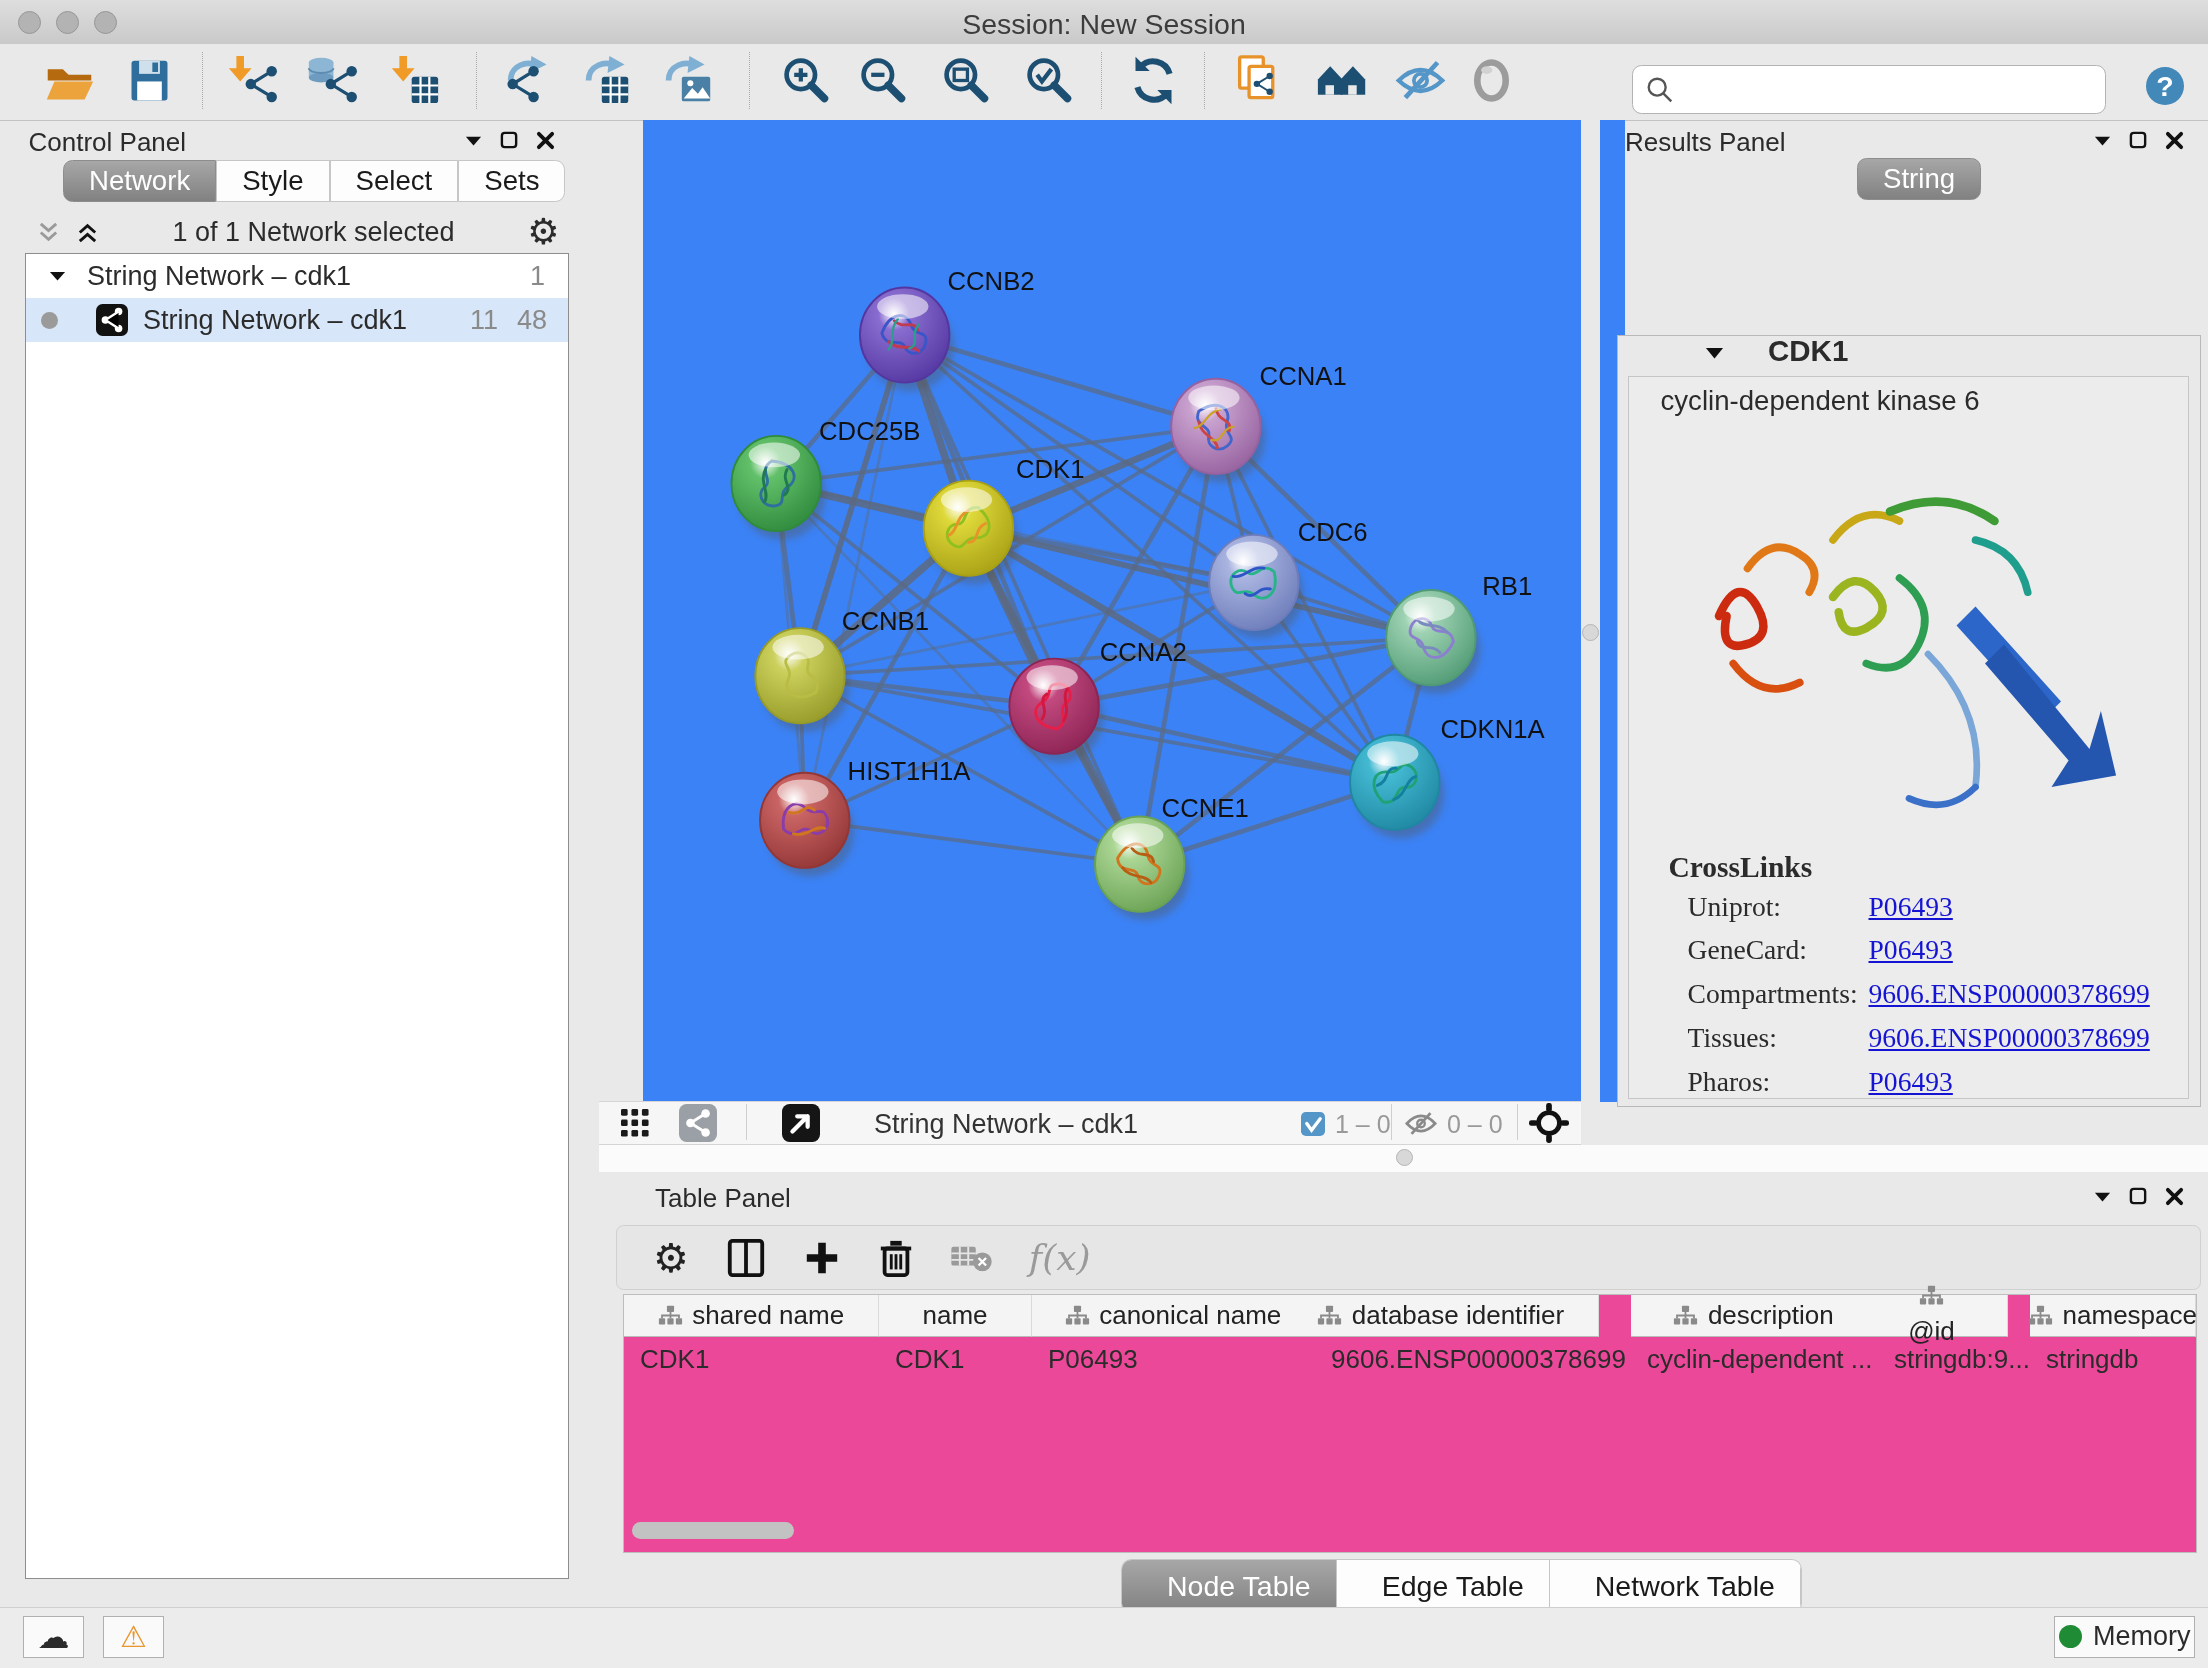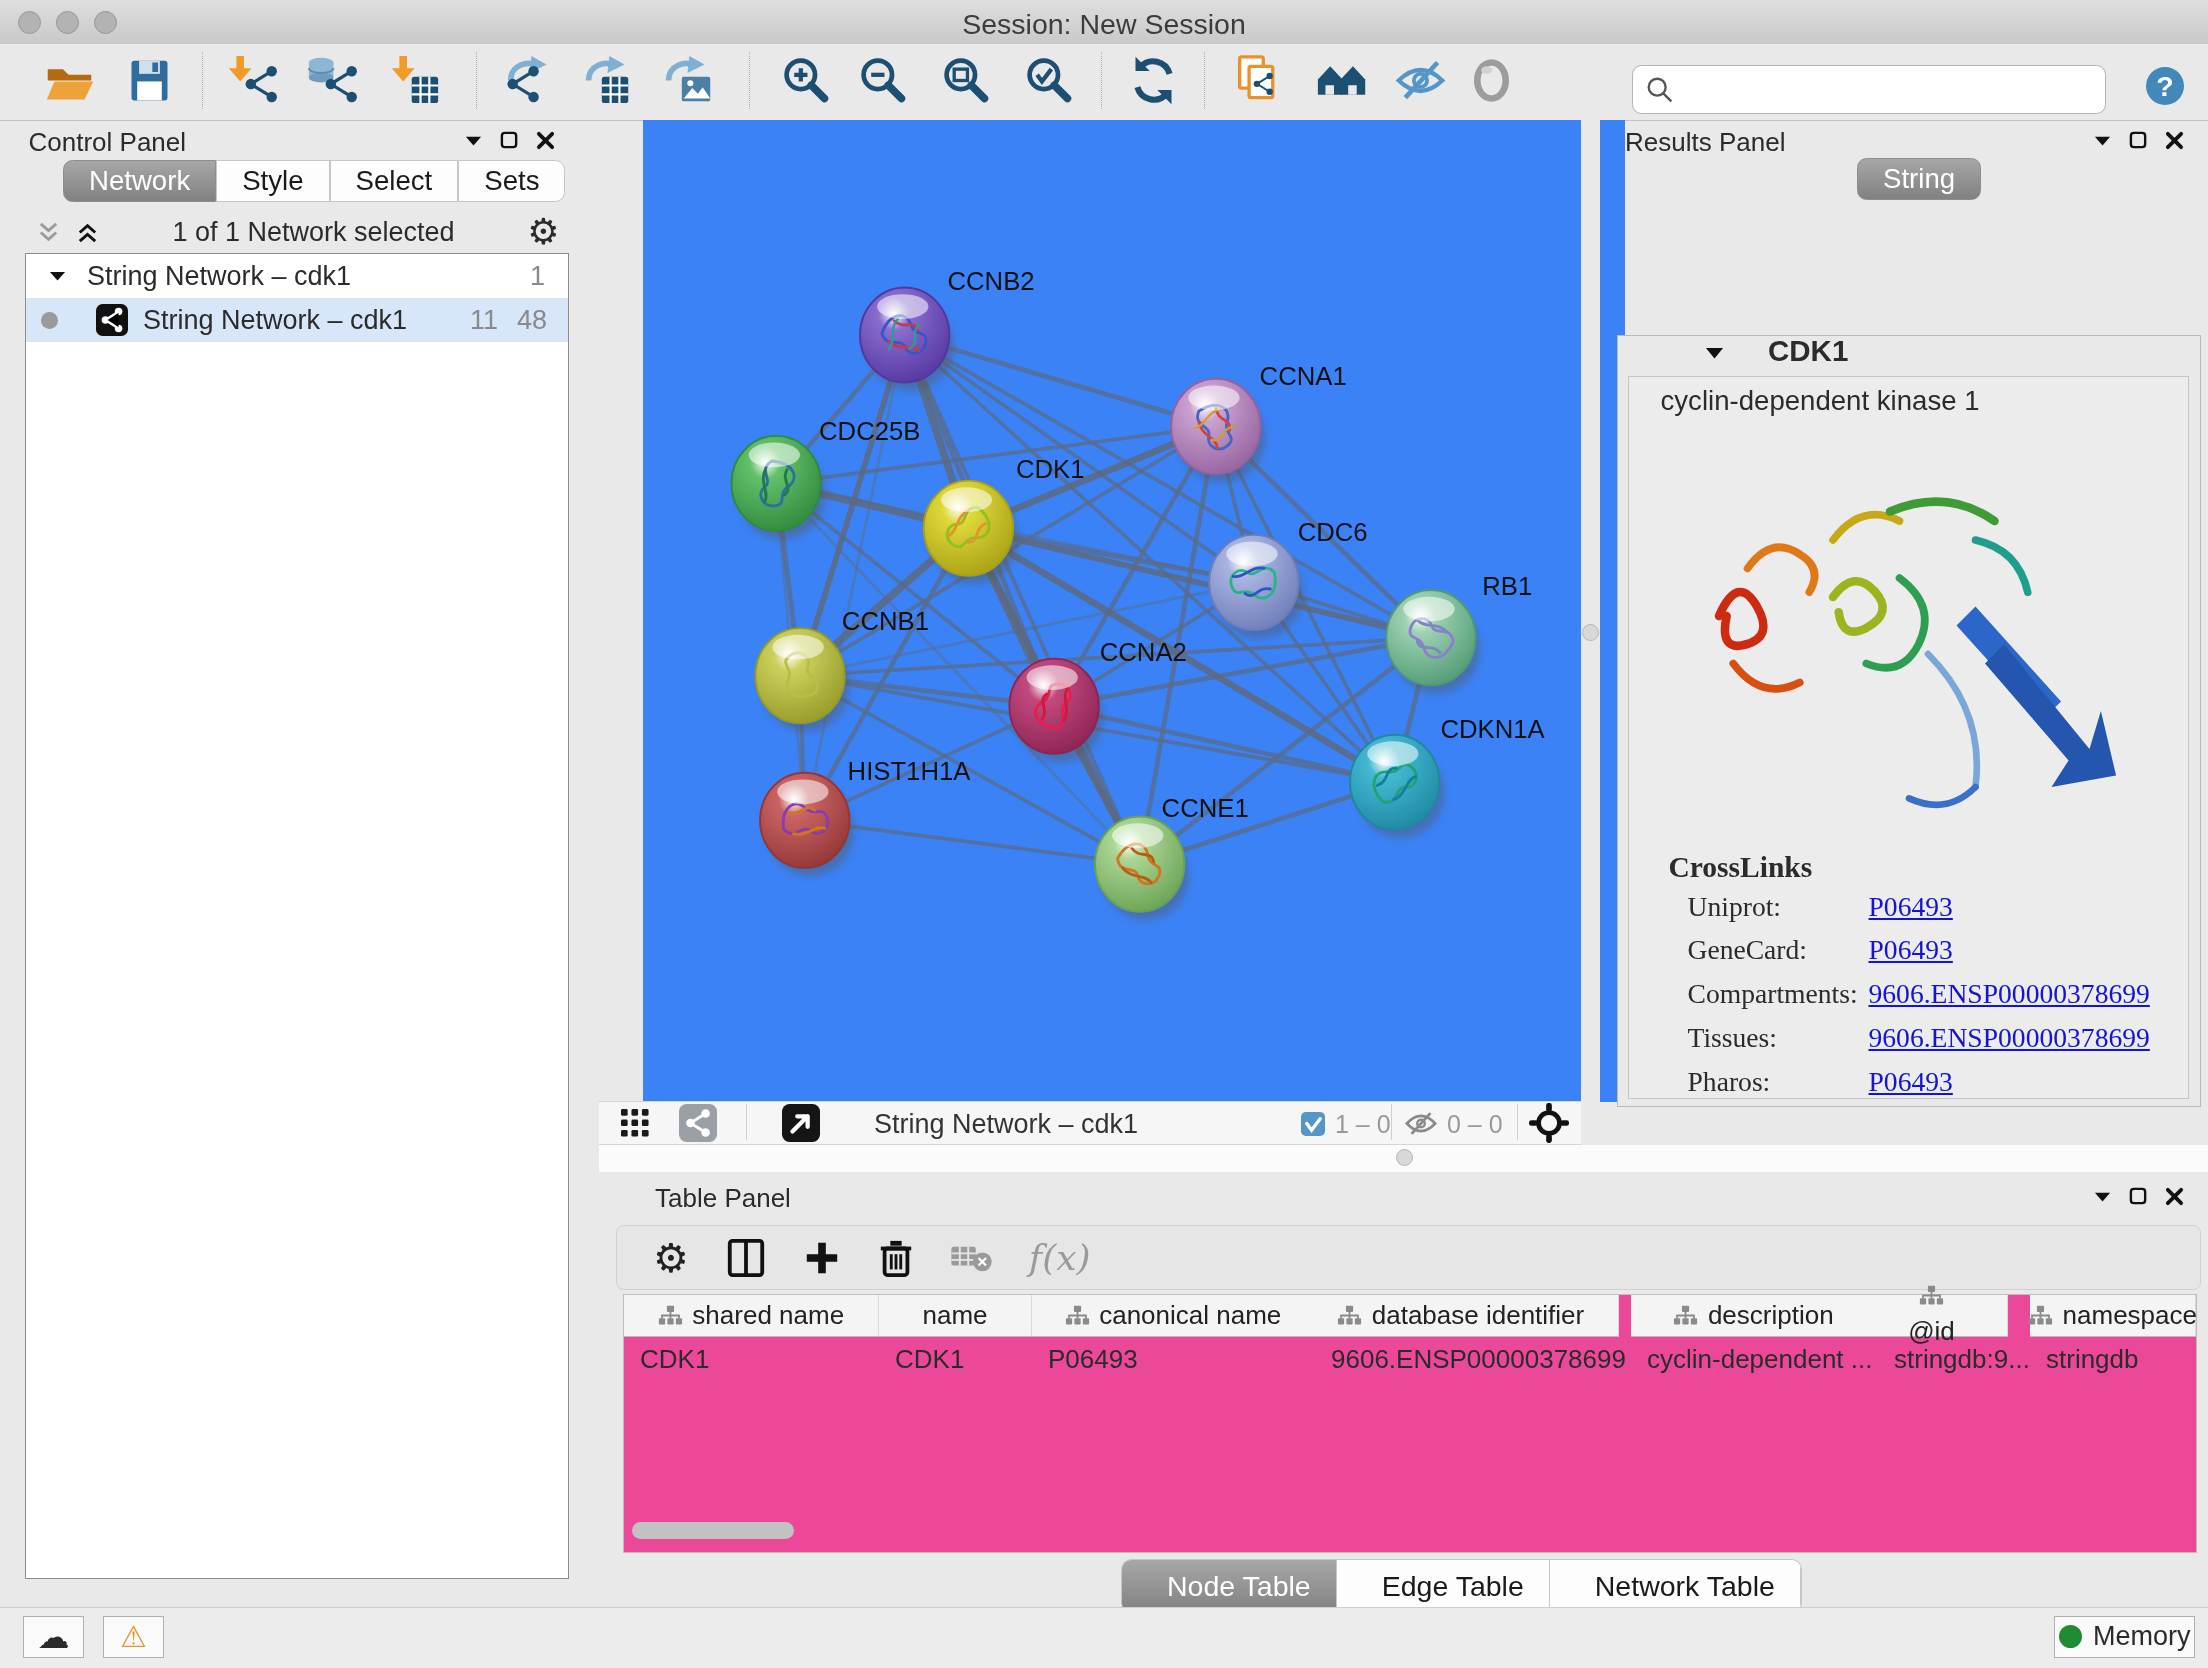--- a/index.html
+++ b/index.html
@@ -685,21 +685,21 @@
   </div>
   <div class="abs tab sel" style="left:1857px;top:158px;border-radius:9.5px">String</div>
   <div class="abs" id="rp-box2">
     <span style="position:absolute;left:86px;top:9.5px">
       <svg width="21" height="14.3" viewBox="0 0 22 15">
           <path d="M2 2l9 11 9-11z" fill="#111"></path>
         </svg>
       </span>
     <span style="position:absolute;left:150px;top:-1.9px;font-size:29.5px;font-weight:bold">CDK1</span>
     <div class="abs" id="rp-inner">
-      <span style="position:absolute;left:32px;top:7.6px;font-size:27.6px">cyclin-dependent kinase 1</span>
+      <span style="position:absolute;left:32px;top:7.6px;font-size:27.6px">cyclin-dependent kinase 6</span>
       <svg style="position:absolute;left:61px;top:49px" width="438" height="418" viewBox="0 0 460 440">
         <g fill="none" stroke-linecap="round">
           <path d="M30,200 q20,-45 40,-10 q18,32 -12,40 q-28,8 -20,-30" stroke="#cc2b10" stroke-width="9"></path>
           <path d="M45,250 q30,40 70,20" stroke="#d84f10" stroke-width="8"></path>
           <path d="M60,150 q25,-35 55,-15 q25,15 10,40" stroke="#e07818" stroke-width="8"></path>
           <path d="M150,120 q30,-40 70,-20" stroke="#c8a816" stroke-width="8"></path>
           <path d="M150,180 q22,-30 44,-6 q20,22 -8,38 q-26,14 -30,-16" stroke="#9ab520" stroke-width="9"></path>
           <path d="M210,90 q60,-25 110,10" stroke="#3f9b35" stroke-width="9"></path>
           <path d="M220,160 q40,30 20,70 q-18,35 -55,20" stroke="#2e9e52" stroke-width="8"></path>
           <path d="M300,120 q45,10 55,55" stroke="#1f9e8e" stroke-width="8"></path>
@@ -813,21 +813,21 @@
               <rect x="10.5" y="15" width="7" height="7" rx="1"></rect>
               <rect x="20" y="15" width="7" height="7" rx="1"></rect>
             </g>
             <g stroke="#8a8a8a" stroke-width="2" fill="none">
               <path d="M14 8v4M14 12H4.5v3M14 12h9.5v3M14 12v3"></path>
             </g>
           </svg>
         </span>
         <span>canonical name</span>
       </div>
-      <div class="th" style="left: 679px; width: 316px; gap: 10px;">
+      <div class="th" style="left: 659px; width: 316px; gap: 10px;">
         <span>
           <svg width="25" height="23" viewBox="0 0 28 24">
             <g fill="#8a8a8a">
               <rect x="10" y="1" width="8" height="7" rx="1"></rect>
               <rect x="1" y="15" width="7" height="7" rx="1"></rect>
               <rect x="10.5" y="15" width="7" height="7" rx="1"></rect>
               <rect x="20" y="15" width="7" height="7" rx="1"></rect>
             </g>
             <g stroke="#8a8a8a" stroke-width="2" fill="none">
               <path d="M14 8v4M14 12H4.5v3M14 12h9.5v3M14 12v3"></path>

